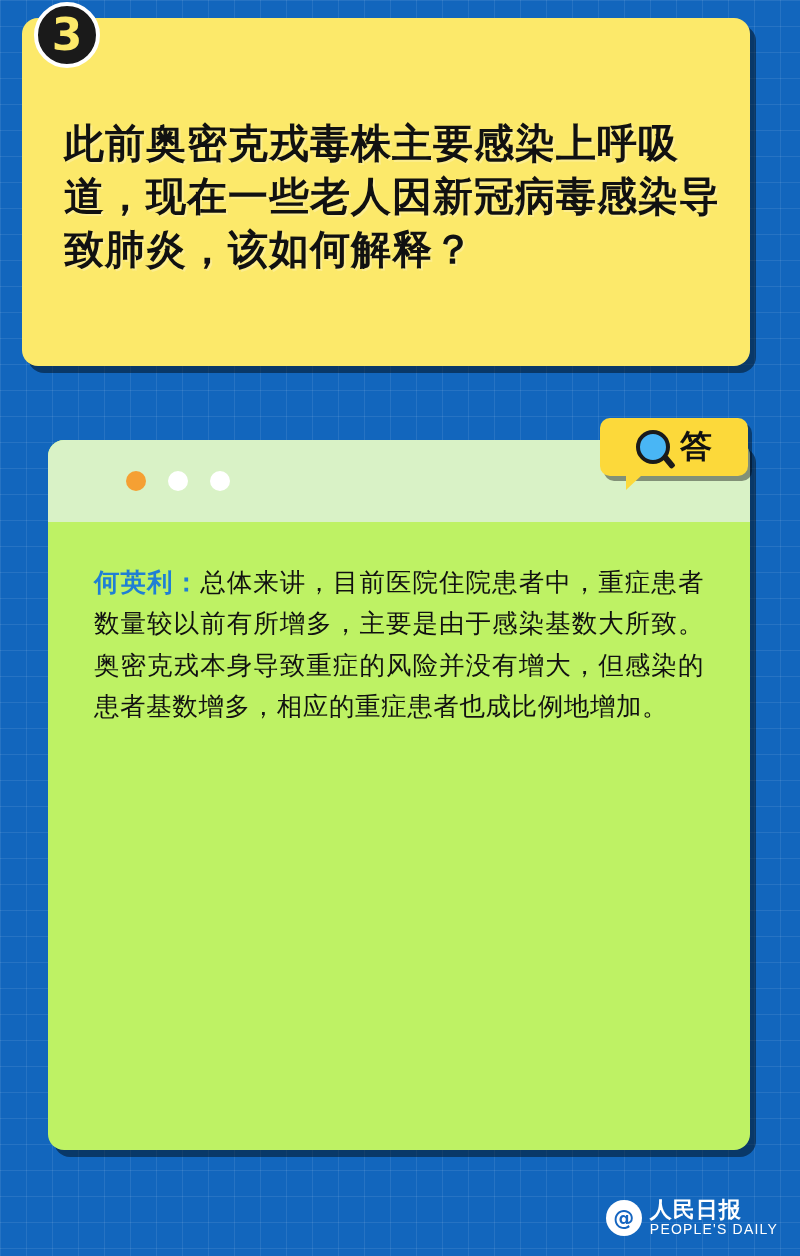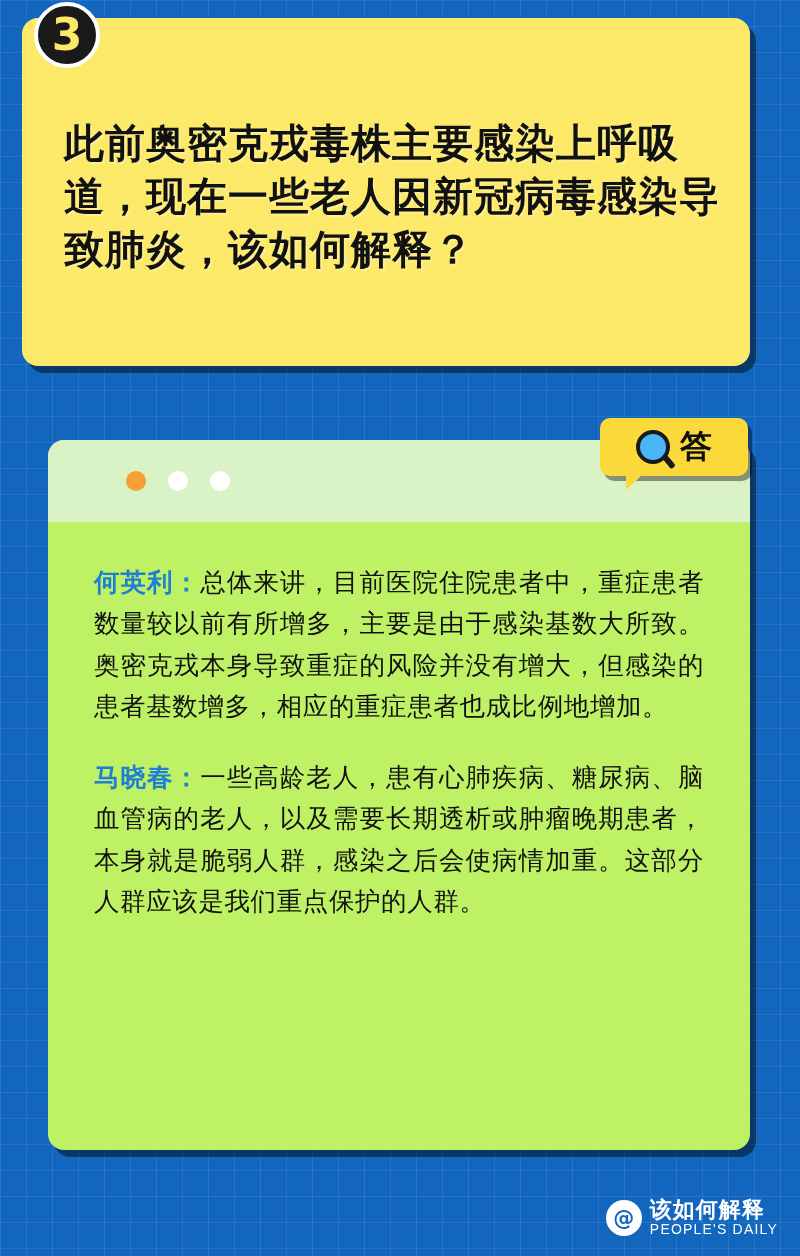--- a/index.html
+++ b/index.html
@@ -227,27 +227,24 @@
   <div class="answer-card">
     <div class="window-bar">
       <span class="dot dot-orange"></span>
       <span class="dot dot-white"></span>
       <span class="dot dot-white"></span>
     </div>
     <div class="answer-body">
       <p class="para">
         <span class="speaker">何英利：</span><span>总体来讲，目前医院住院患者中，重症患者数量较以前有所增多，主要是由于感染基数大所致。奥密克戎本身导致重症的风险并没有增大，但感染的患者基数增多，相应的重症患者也成比例地增加。</span>
       </p>
-      <p class="para">
-        <span class="speaker">马晓春：</span><span>一些高龄老人，患有心肺疾病、糖尿病、脑血管病的老人，以及需要长期透析或肿瘤晚期患者，本身就是脆弱人群，感染之后会使病情加重。这部分人群应该是我们重点保护的人群。</span>
-      </p>
     </div>
   </div>
 
   <div class="footer-logo">
     <span class="logo-circle">@</span>
     <span class="logo-text-wrap">
-      <span class="logo-cn">该如何解释</span><br>
+      <span class="logo-cn">人民日报</span><br>
       <span class="logo-en">PEOPLE'S DAILY</span>
     </span>
   </div>
 
 </div>
 
 </body></html>

